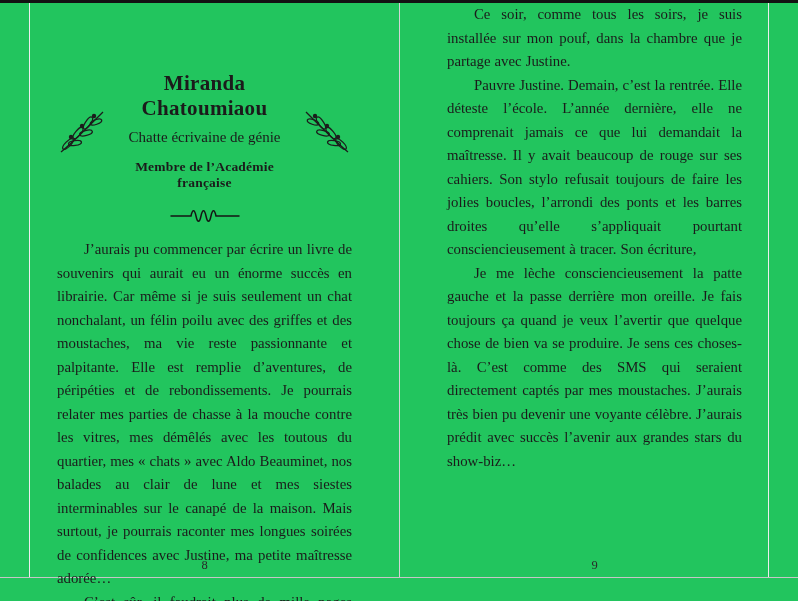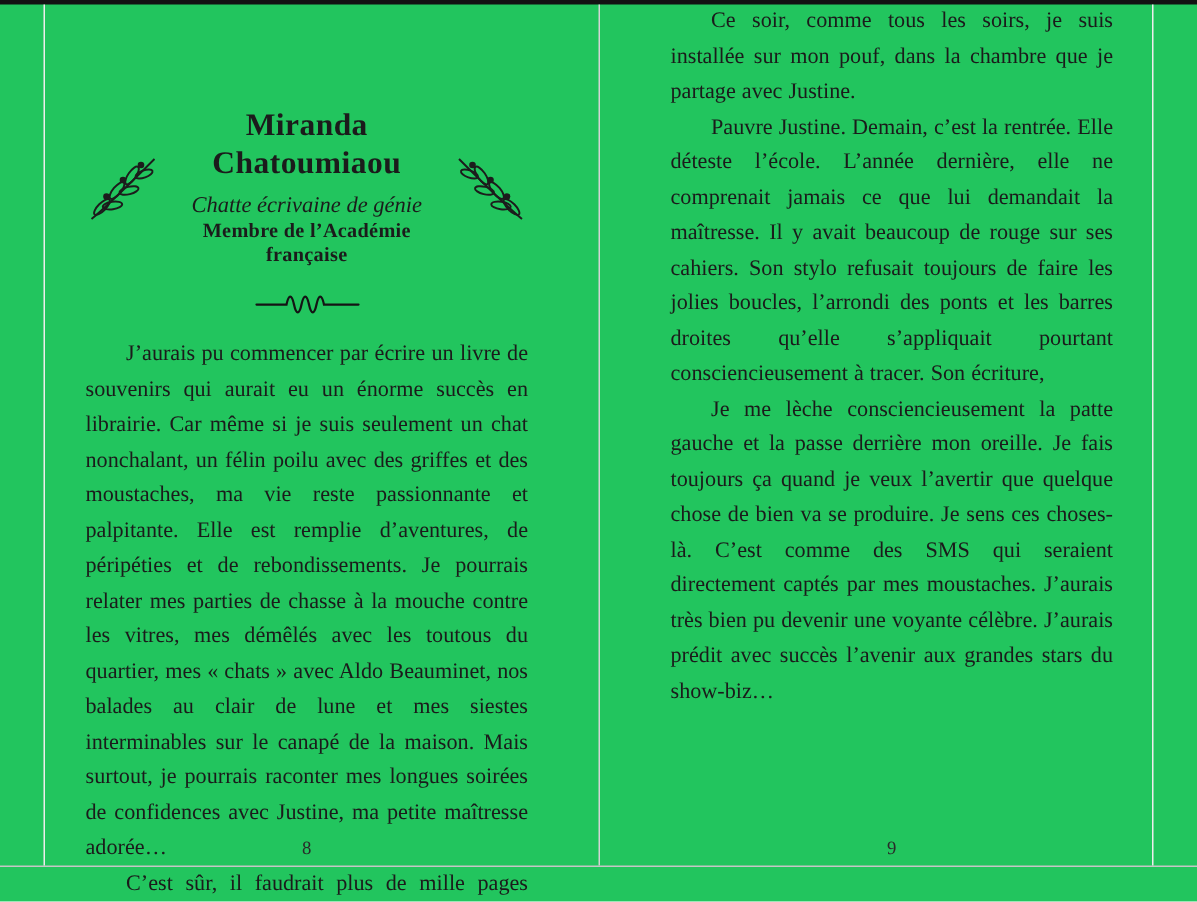--- a/index.html
+++ b/index.html
@@ -19,22 +19,22 @@
   .page-right{left:400px;width:369px;padding:0 27px 0 47px;}
 
   .heading-row{
     margin-top:68px;display:flex;align-items:center;justify-content:center;gap:4px;
   }
   .heading-col{text-align:center;flex:0 1 auto;}
   .book-title{
     font-size:21px;font-weight:700;letter-spacing:.3px;margin:0;line-height:1.2;
     font-family:"Liberation Serif",serif;
   }
-  .book-subtitle{font-style:italic;font-size:15px;margin-top:8px;}
-  .book-affiliation{font-weight:700;font-size:13.5px;letter-spacing:.2px;}
+  .book-subtitle{font-size:15px;margin-top:8px;}
+  .book-affiliation{font-weight:700;font-size:13.5px;margin-top:13px;letter-spacing:.2px;}
 
   .branch{flex:0 0 auto;}
   .branch svg{display:block;}
   .branch-right svg{transform:scaleX(-1);}
 
   .ornament-row{text-align:center;margin-top:15px;height:20px;}
 
   .bodytext{
     margin-top:12px;font-size:14.8px;line-height:23.5px;text-align:justify;
     hyphens:auto;-webkit-hyphens:auto;word-spacing:.02em;

